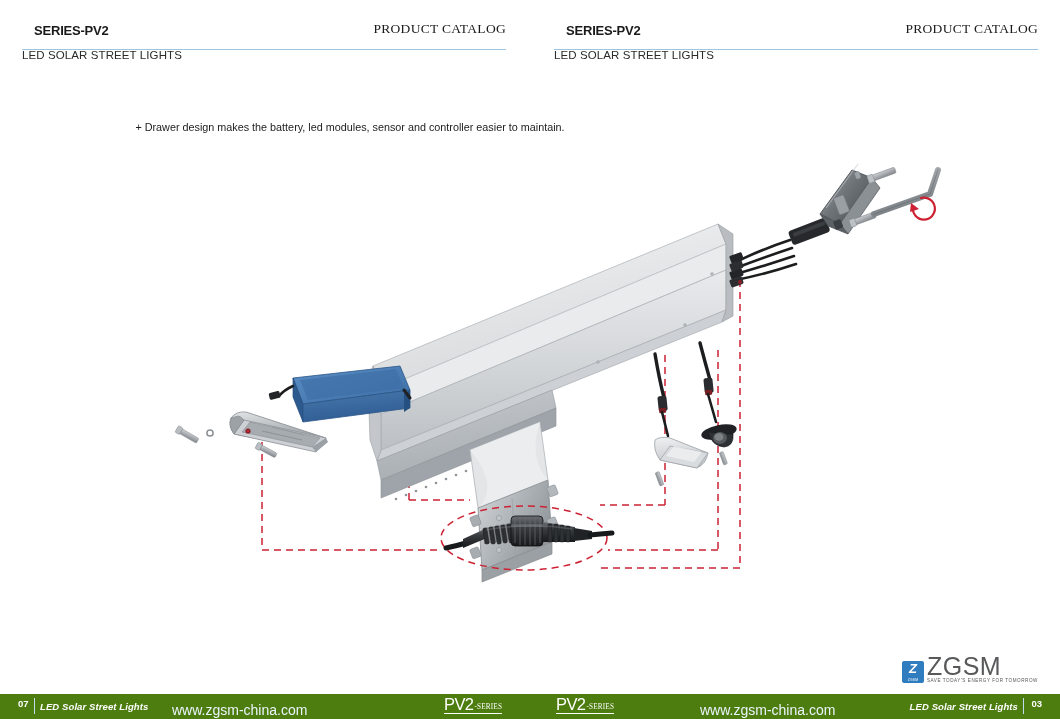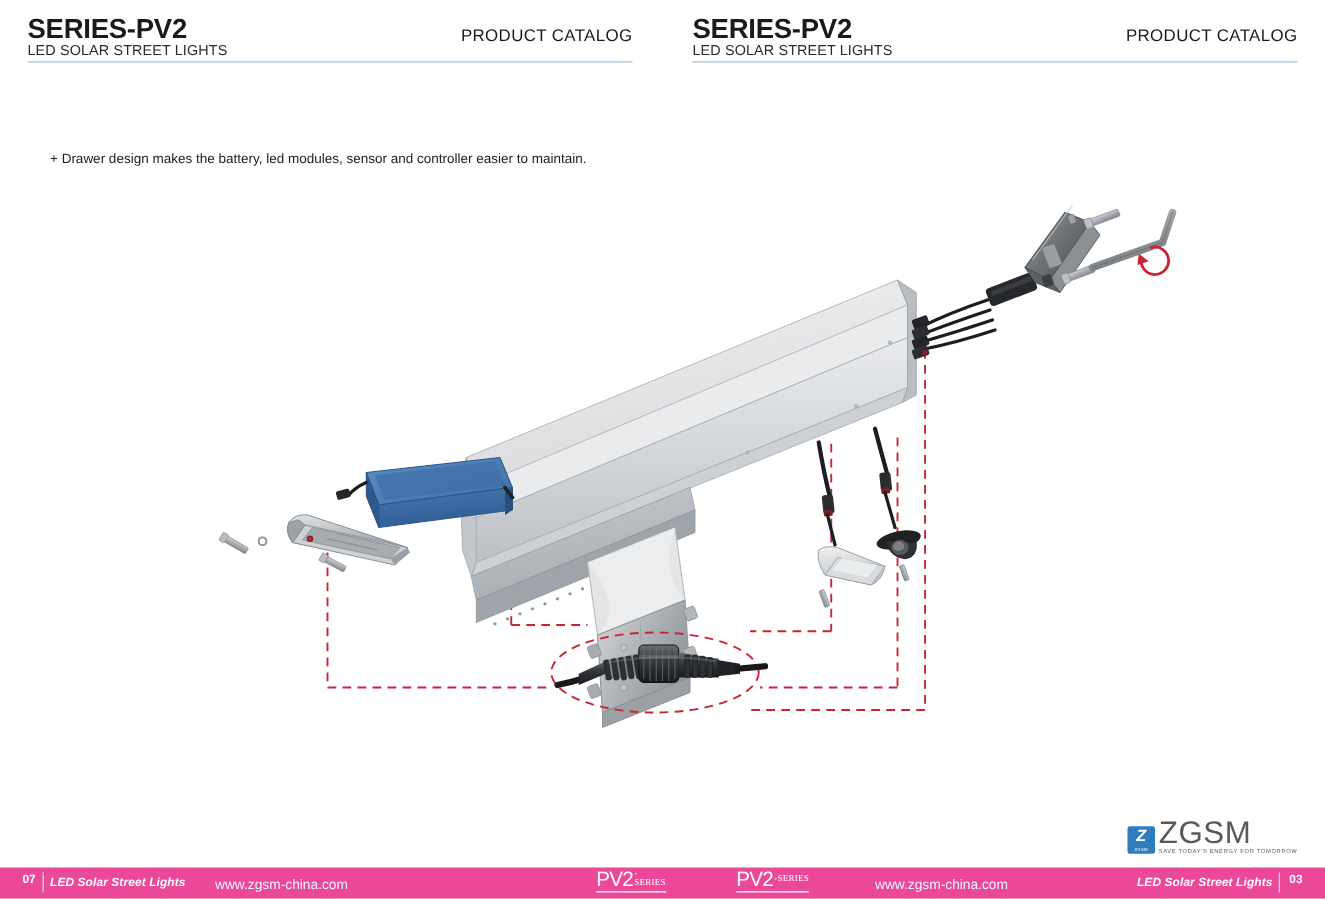--- a/index.html
+++ b/index.html
@@ -20,40 +20,41 @@
   
   .page-header {
     position: absolute;
     top: 12px;
     height: 38px;
   }
   .page-header.left  { left: 22px;  width: 484px; }
   .page-header.right { left: 554px; width: 484px; }
 
   .hdr-title {
-    font-size: 22px;
+    font-size: 13px;
     font-weight: bold;
     letter-spacing: -0.2px;
     color: #1a1a1a;
     line-height: 1;
-    margin: 0;
+    margin: 12px;
   }
   .hdr-sub {
     font-size: 11.5px;
     color: #2b2b2b;
     letter-spacing: 0.1px;
     line-height: 1.15;
     margin-top: 1px;
   }
   .hdr-catalog {
     position: absolute;
     right: 0; top: 9px;
     font-size: 13.5px;
     color: #1a1a1a;
     letter-spacing: 0.3px;
+    font-family: Liberation Serif, serif;
   }
   .hdr-rule {
     position: absolute;
     left: 0; right: 0; bottom: 0;
     height: 1px;
     background: #9fc4e0;
   }
 
   
   .headline-block { position: absolute; left: 40px; top: 112px; width: 620px; }
@@ -66,20 +67,21 @@
     margin: 0;
     white-space: nowrap;
   }
   .headline .colon { font-weight: bold; padding-left: 3px; }
   .bullet {
     font-size: 10.8px;
     color: #1c1c1c;
     line-height: 1.48;
     margin-top: 0;
     white-space: nowrap;
+    text-align: center;
   }
   .bullet:first-of-type { margin-top: 8px; }
 
   
   .illustration {
     position: absolute;
     left: 0; top: 150px;
     width: 1060px; height: 470px;
   }
   .illustration svg { display: block; width: 1060px; height: 470px; }
@@ -133,21 +135,21 @@
     letter-spacing: 0.55px;
     margin-top: 2px;
     white-space: nowrap;
   }
 
   
   .footer-bar {
     position: absolute;
     left: 0; bottom: 0;
     width: 1060px; height: 25px;
-    background: #ec4899;
+    background: #4d7c0f;
   }
   .footer-half { position: absolute; top: 0; height: 25px; }
   .footer-half.left  { left: 0;   width: 530px; }
   .footer-half.right { left: 530px; width: 530px; }
 
   .pg-num {
     position: absolute;
     top: 4px;
     font-size: 9.5px;
     font-weight: bold;
@@ -165,33 +167,32 @@
     font-size: 9.5px;
     font-weight: bold;
     font-style: italic;
     color: #ffffff;
     letter-spacing: 0.1px;
     white-space: nowrap;
   }
   .fl-url {
     position: absolute;
     top: 7.5px;
-    font-size: 11px;
+    font-size: 14px;
     color: #eaf4fc;
     white-space: nowrap;
   }
   .pv2-logo {
     position: absolute;
     top: 2px;
     display: inline-flex;
-    align-items: center;
+    align-items: flex-end;
     border-bottom: 1.4px solid #ffffff;
     padding-bottom: 0px;
     line-height: 1;
-    margin-left: 33px;
   }
   .pv2-big {
     font-size: 16.5px;
     color: #ffffff;
     letter-spacing: -0.6px;
     line-height: 1;
   }
   .pv2-small {
     font-size: 7.2px;
     color: #ffffff;

